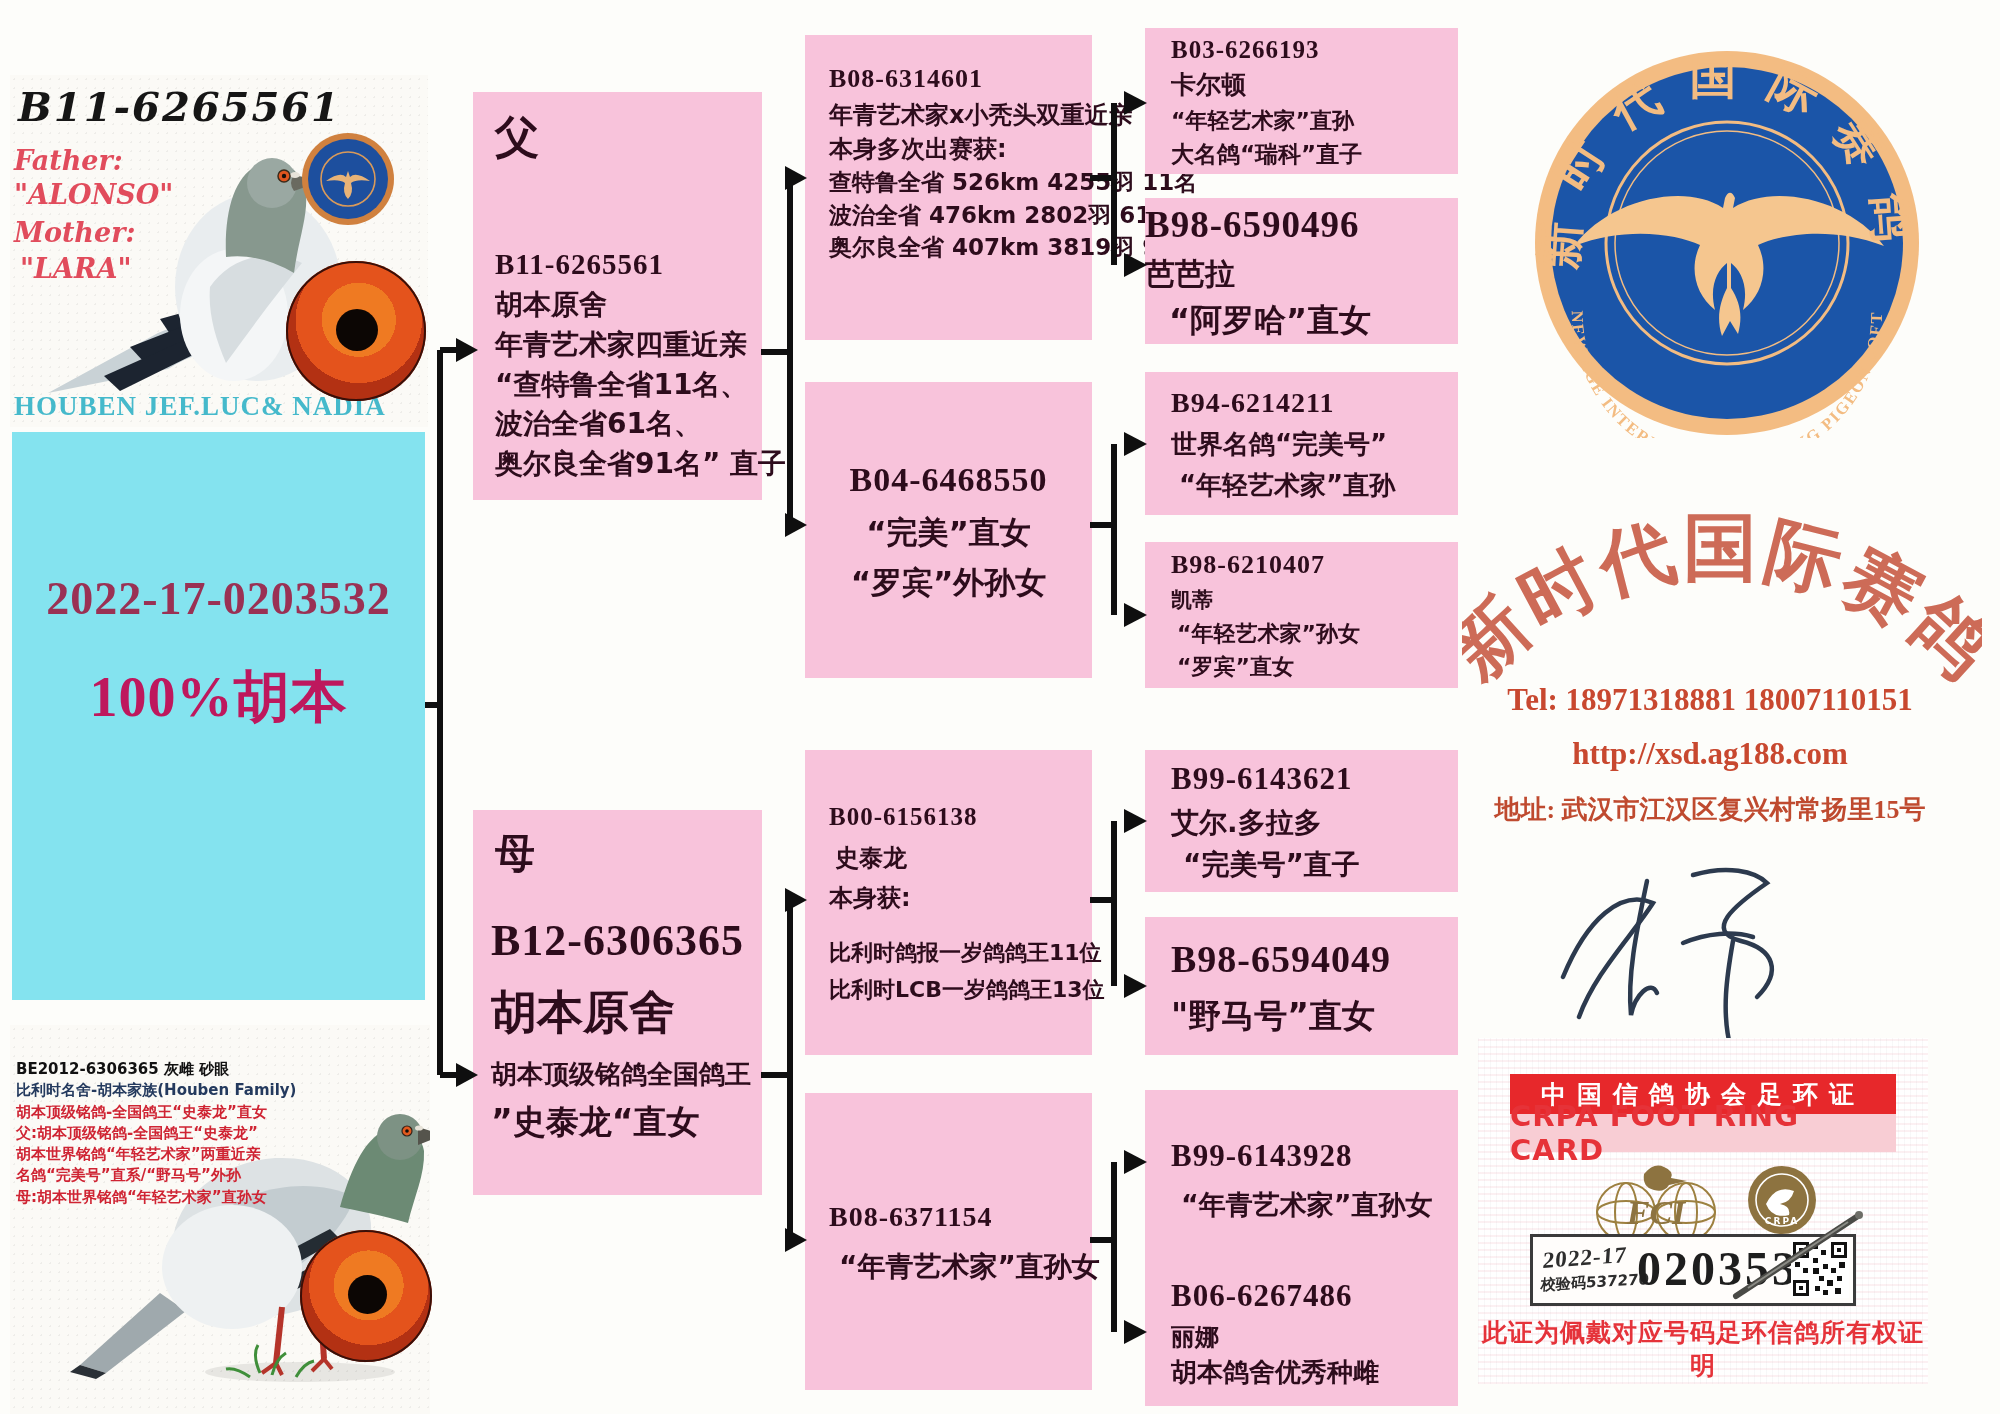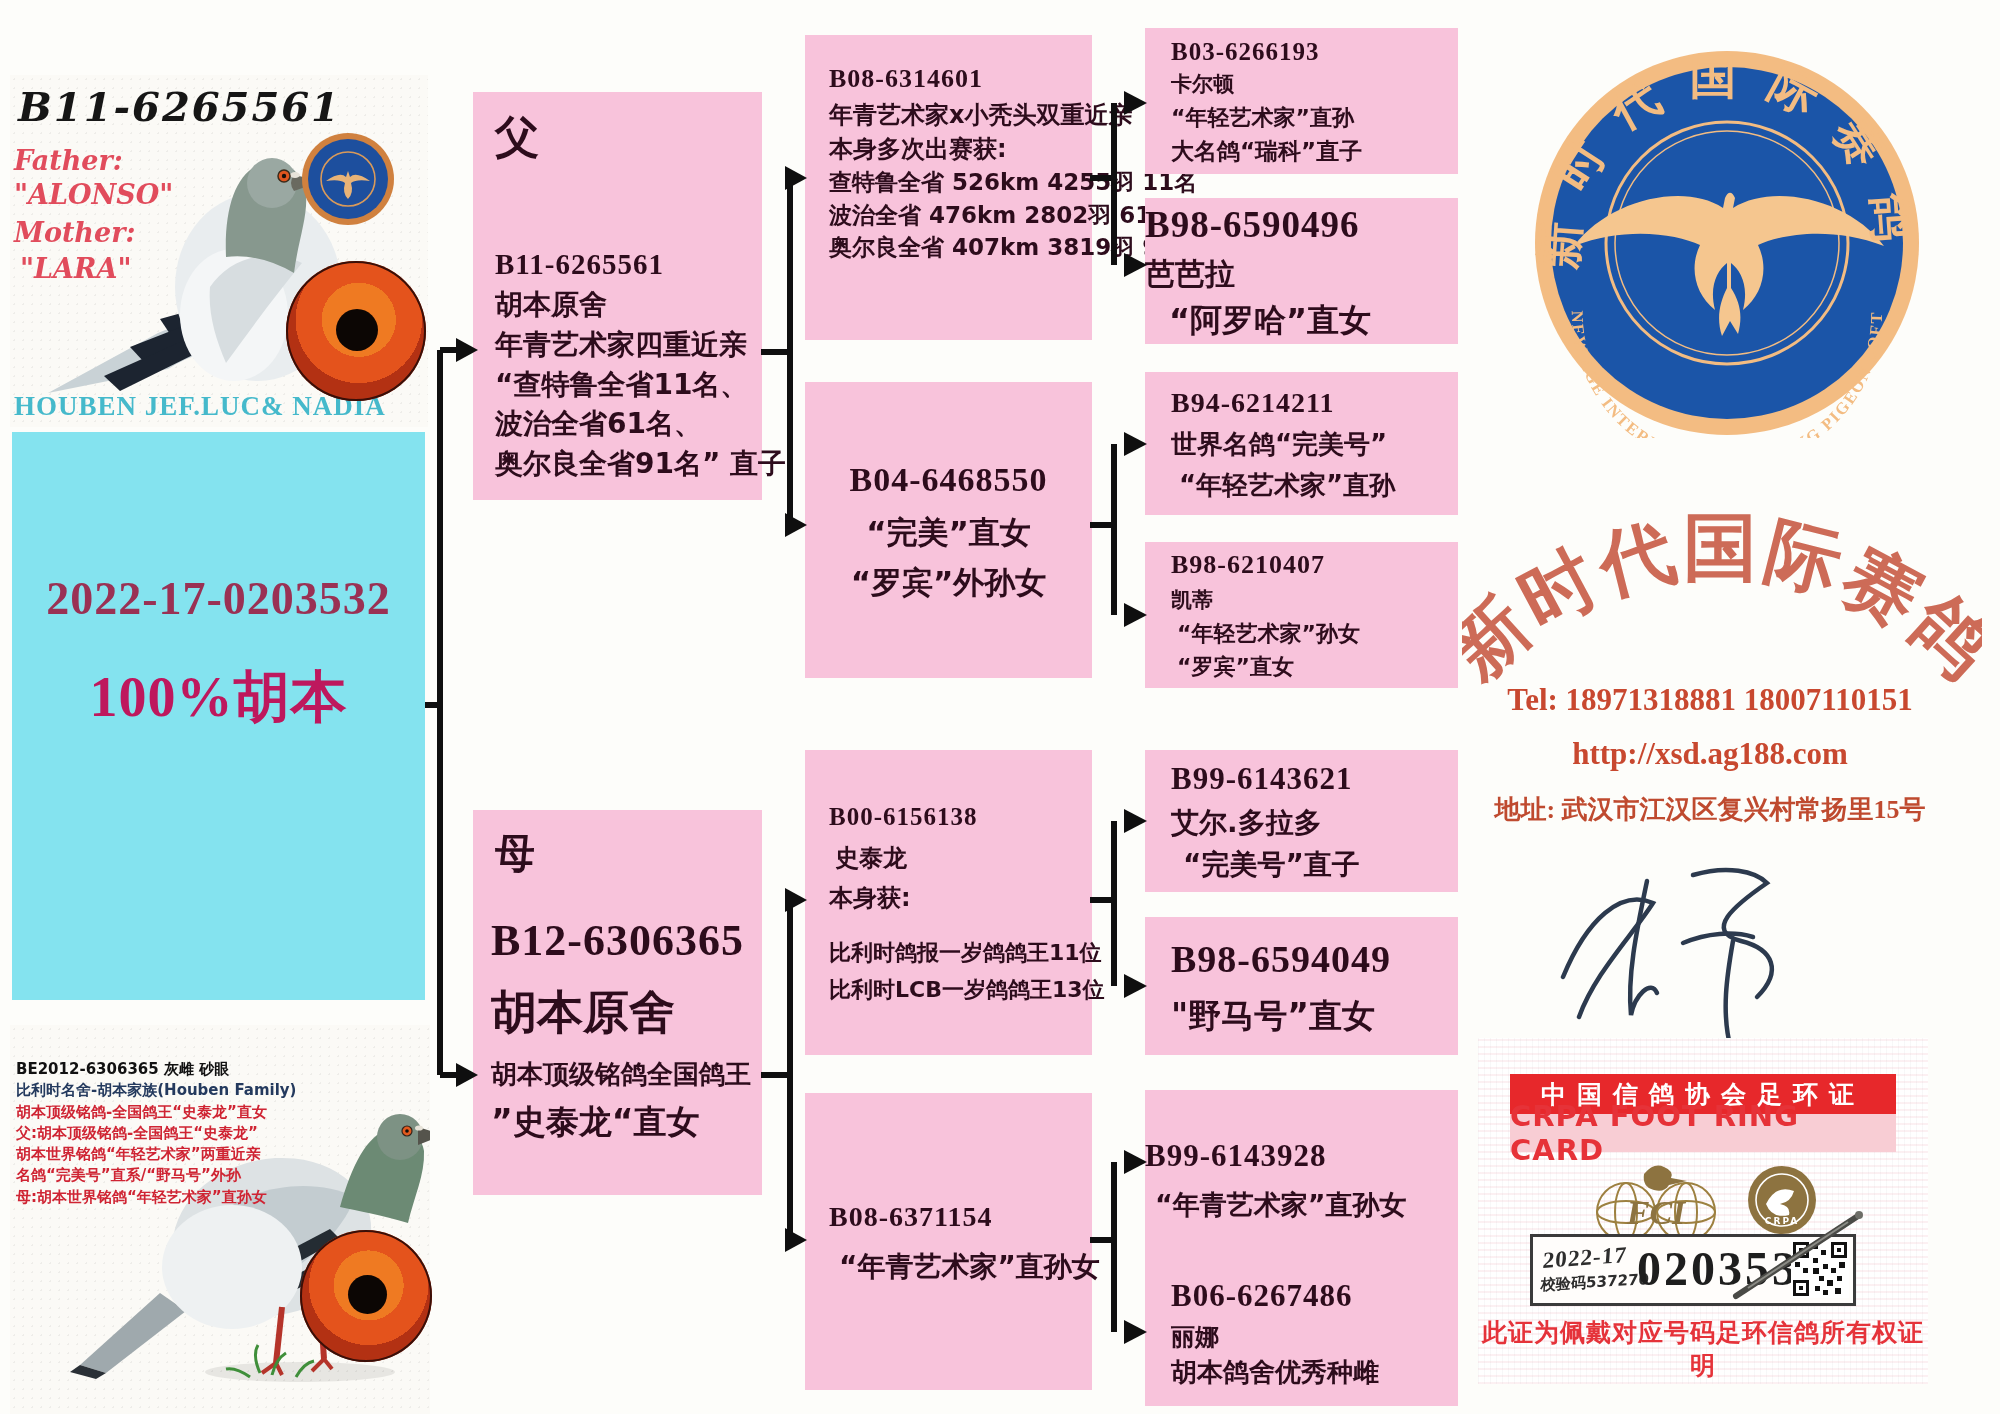--- a/index.html
+++ b/index.html
@@ -154,21 +154,21 @@
     <div class="ln" style="font-size:22px;margin-top:6px">比利时LCB一岁鸽鸽王13位</div>
   </div>
 
   <div class="pbox flexc" style="left:805px;top:1093px;width:287px;height:297px;padding-left:24px;box-sizing:border-box">
     <div class="ln num" style="font-size:28px">B08-6371154</div>
     <div class="ln" style="font-size:28px;margin-top:10px;margin-left:10px">“年青艺术家”直孙女</div>
   </div>
 
   <div class="pbox flexc" style="left:1145px;top:28px;width:313px;height:146px;padding-left:26px;box-sizing:border-box">
     <div class="ln num" style="font-size:25px">B03-6266193</div>
-    <div class="ln" style="font-size:21px;margin-top:0">卡尔顿</div>
+    <div class="ln" style="font-size:25px;margin-top:0">卡尔顿</div>
     <div class="ln" style="font-size:22px;margin-top:2px">“年轻艺术家”直孙</div>
     <div class="ln" style="font-size:23px;margin-top:2px">大名鸽“瑞科”直子</div>
   </div>
 
   <div class="pbox flexc" style="left:1145px;top:198px;width:313px;height:146px;box-sizing:border-box">
     <div class="ln num" style="font-size:37px">B98-6590496</div>
     <div class="ln" style="font-size:30px;margin-top:2px">芭芭拉</div>
     <div class="ln" style="font-size:32px;margin-top:2px;margin-left:24px">“阿罗哈”直女</div>
   </div>
 
@@ -189,21 +189,21 @@
     <div class="ln num" style="font-size:31px">B99-6143621</div>
     <div class="ln" style="font-size:28px;margin-top:2px">艾尔.多拉多</div>
     <div class="ln" style="font-size:28px;margin-top:2px;margin-left:12px">“完美号”直子</div>
   </div>
 
   <div class="pbox flexc" style="left:1145px;top:917px;width:313px;height:138px;padding-left:26px;box-sizing:border-box">
     <div class="ln num" style="font-size:38px">B98-6594049</div>
     <div class="ln" style="font-size:33px;margin-top:6px">"野马号”直女</div>
   </div>
 
-  <div class="pbox flexc" style="left:1145px;top:1090px;width:313px;height:179px;box-sizing:border-box">
+  <div class="pbox flexc" style="left:1145px;top:1090px;width:313px;height:179px;padding-left:26px;box-sizing:border-box">
     <div class="ln num" style="font-size:31px">B99-6143928</div>
     <div class="ln" style="font-size:27px;margin-top:8px;margin-left:10px">“年青艺术家”直孙女</div>
   </div>
 
   <div class="pbox flexc" style="left:1145px;top:1258px;width:313px;height:148px;padding-left:26px;box-sizing:border-box">
     <div class="ln num" style="font-size:31px">B06-6267486</div>
     <div class="ln" style="font-size:24px;margin-top:2px">丽娜</div>
     <div class="ln" style="font-size:26px;margin-top:0">胡本鸽舍优秀种雌</div>
   </div>
 

